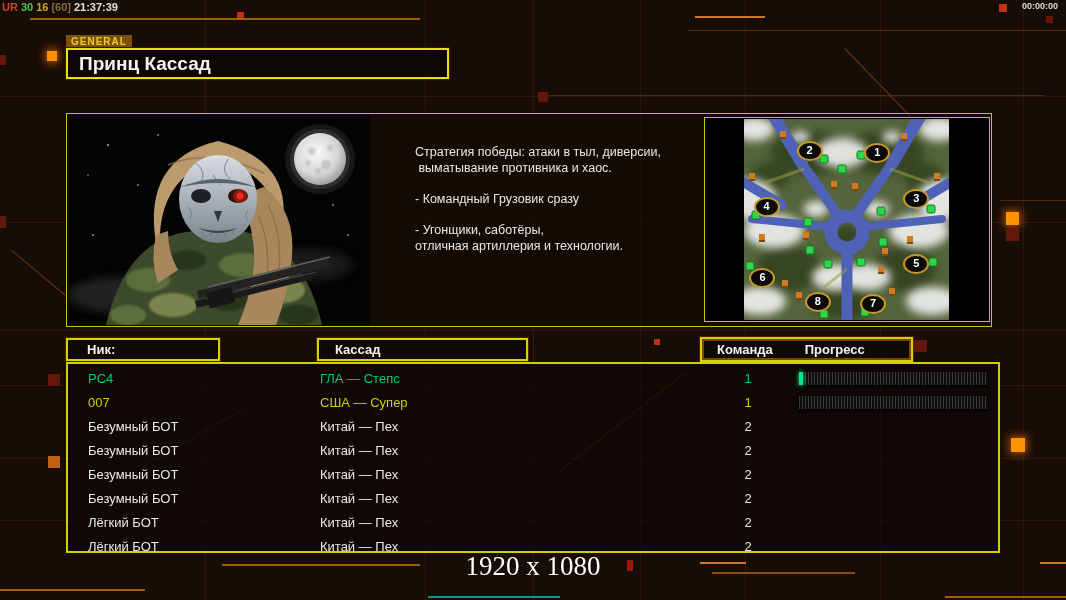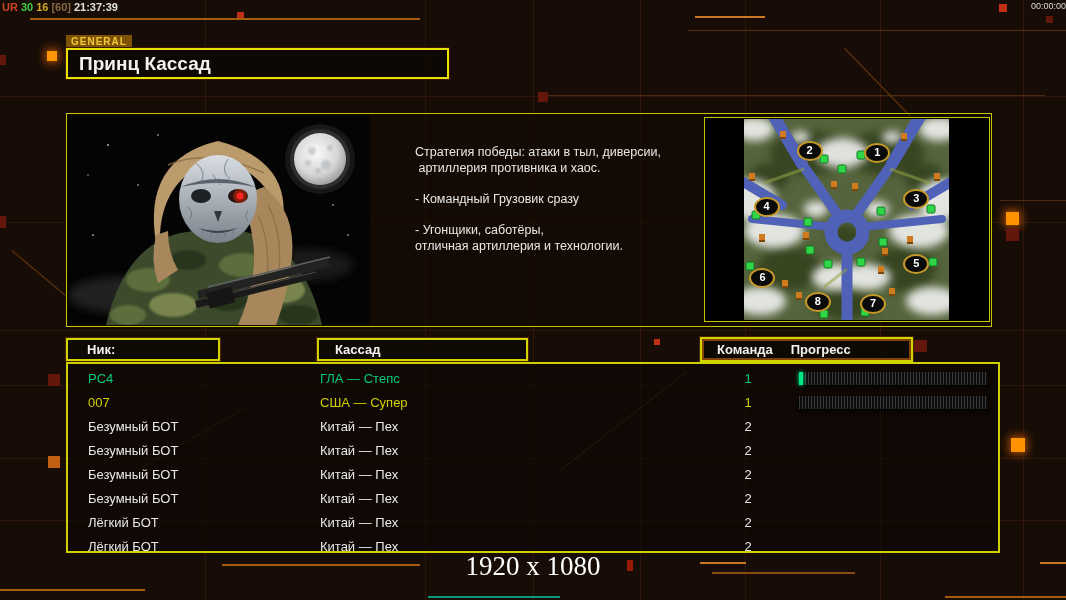--- a/index.html
+++ b/index.html
@@ -11,21 +11,21 @@
   .hline{height:1px;width:1066px;background:rgba(255,110,30,0.10);}
   .seg{height:2px;}
   .diag{height:1px;transform-origin:left top;}
   .sq{position:absolute;}
   .sq.bright{background:#ff9200;box-shadow:0 0 9px 2px rgba(255,110,0,.65);}
   .sq.red{background:#c03015;}
   .sq.darkred{background:#63170a;}
   
   .debug-line{position:absolute;top:1px;left:2px;font-size:11px;font-weight:bold;letter-spacing:0;}
   .debug-line span{margin-right:3px;}
-  .match-timer{position:absolute;top:1px;right:0;font-size:9px;color:#dcdcdc;font-weight:normal;}
+  .match-timer{position:absolute;top:1px;right:8px;font-size:9px;color:#dcdcdc;font-weight:bold;}
   
   .general-tab{position:absolute;left:66px;top:35px;height:13px;line-height:13px;
     padding:0 5px;background:#7d5204;color:#f2c63a;font-size:10px;font-weight:bold;letter-spacing:1px;}
   .title-box{position:absolute;left:66px;top:48px;width:368px;height:27px;
     border:2px solid #e8e400;background:rgba(12,8,4,.78);box-shadow:0 0 0 1px #3c1606;
     color:#f2f2f2;font-size:19px;font-weight:bold;line-height:27px;padding-left:11px;}
   
   .info-panel{position:absolute;left:66px;top:113px;width:926px;height:214px;
     border:1px solid #c6c600;background:rgba(16,9,4,.55);box-sizing:border-box;}
   .portrait{position:absolute;left:1px;top:1px;width:302px;height:210px;background:#000;}
@@ -42,21 +42,21 @@
   .supply{position:absolute;width:7px;height:7px;transform:translate(-50%,-50%);
     background:#2ed648;border:1px solid #0f7a1f;border-radius:2px;}
   .crate{position:absolute;width:6px;height:6px;transform:translate(-50%,-50%);
     background:#d07c1e;border-bottom:2px solid #7a480c;}
   
   .hdr{position:absolute;background:rgba(14,8,4,.82);border:2px solid #d2d400;
     box-shadow:0 0 0 1px #4a2406;color:#f2f2f2;font-size:13px;font-weight:bold;
     display:flex;align-items:center;box-sizing:border-box;}
   .hdr-nick{left:66px;top:338px;width:154px;height:23px;padding-left:19px;}
   .hdr-general{left:317px;top:338px;width:211px;height:23px;padding-left:16px;}
-  .hdr-teamprog{left:700px;top:337px;width:213px;height:25px;padding-left:15px;gap:18px;
+  .hdr-teamprog{left:700px;top:337px;width:213px;height:25px;padding-left:15px;gap:32px;
     box-shadow:inset 0 0 0 2px rgba(205,105,15,.6),0 0 0 1px #4a2406;}
   
   .player-table{position:absolute;left:66px;top:362px;width:934px;height:191px;
     border:2px solid #cfd000;background:rgba(10,6,3,.55);box-sizing:border-box;}
   .prow{position:absolute;left:0;width:100%;height:24px;}
   .cell{position:absolute;font-size:13px;line-height:24px;color:#e8e8e8;}
   .c-nick{left:20px;}
   .c-gen{left:252px;}
   .c-team{left:660px;width:40px;text-align:center;}
   .c-prog{left:731px;top:5px;width:189px;height:13px;
@@ -224,21 +224,21 @@
           <rect x="128" y="186" width="120" height="7" fill="#1a1a1a" transform="rotate(-14 128 190)"></rect>
           <line x1="140" y1="172" x2="262" y2="142" stroke="#5e6166" stroke-width="1.5"></line>
           <line x1="138" y1="184" x2="248" y2="157" stroke="#44474c" stroke-width="1"></line>
           <rect x="138" y="178" width="26" height="16" fill="#161616" transform="rotate(-14 138 178)"></rect>
         </g>
       </svg>
     </div>
 
     <div class="strategy" id="strategy">
         <div class="sline">Стратегия победы: атаки в тыл, диверсии,</div>
-        <div class="sline"> артиллерия противника и хаос.</div>
+        <div class="sline"> выматывание противника и хаос.</div>
         <div class="sgap"></div>
         <div class="sline">- Командный Грузовик сразу</div>
         <div class="sgap"></div>
         <div class="sline">- Угонщики, саботёры,</div>
         <div class="sline">отличная артиллерия и технологии.</div>
         <div class="sgap"></div>
       </div>
 
     <div class="minimap-panel">
       <div class="map">

